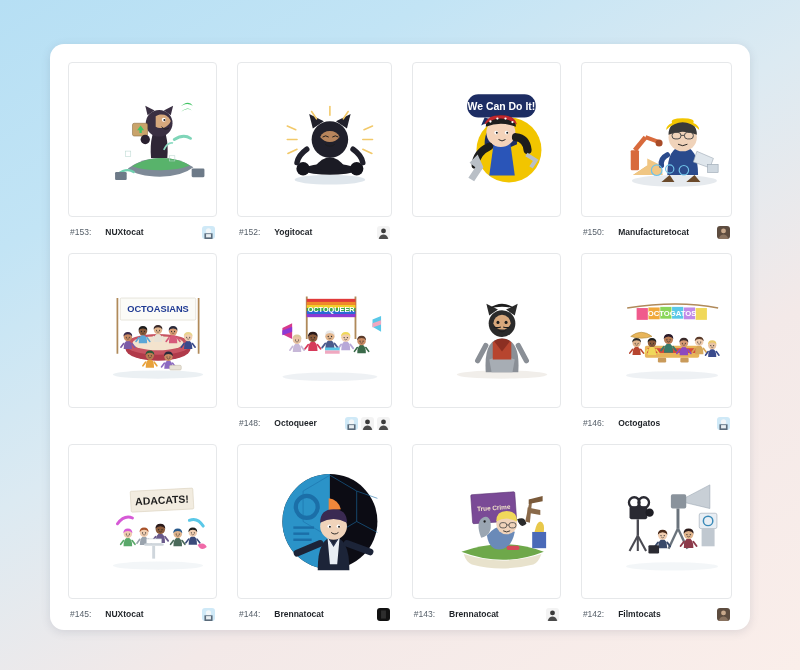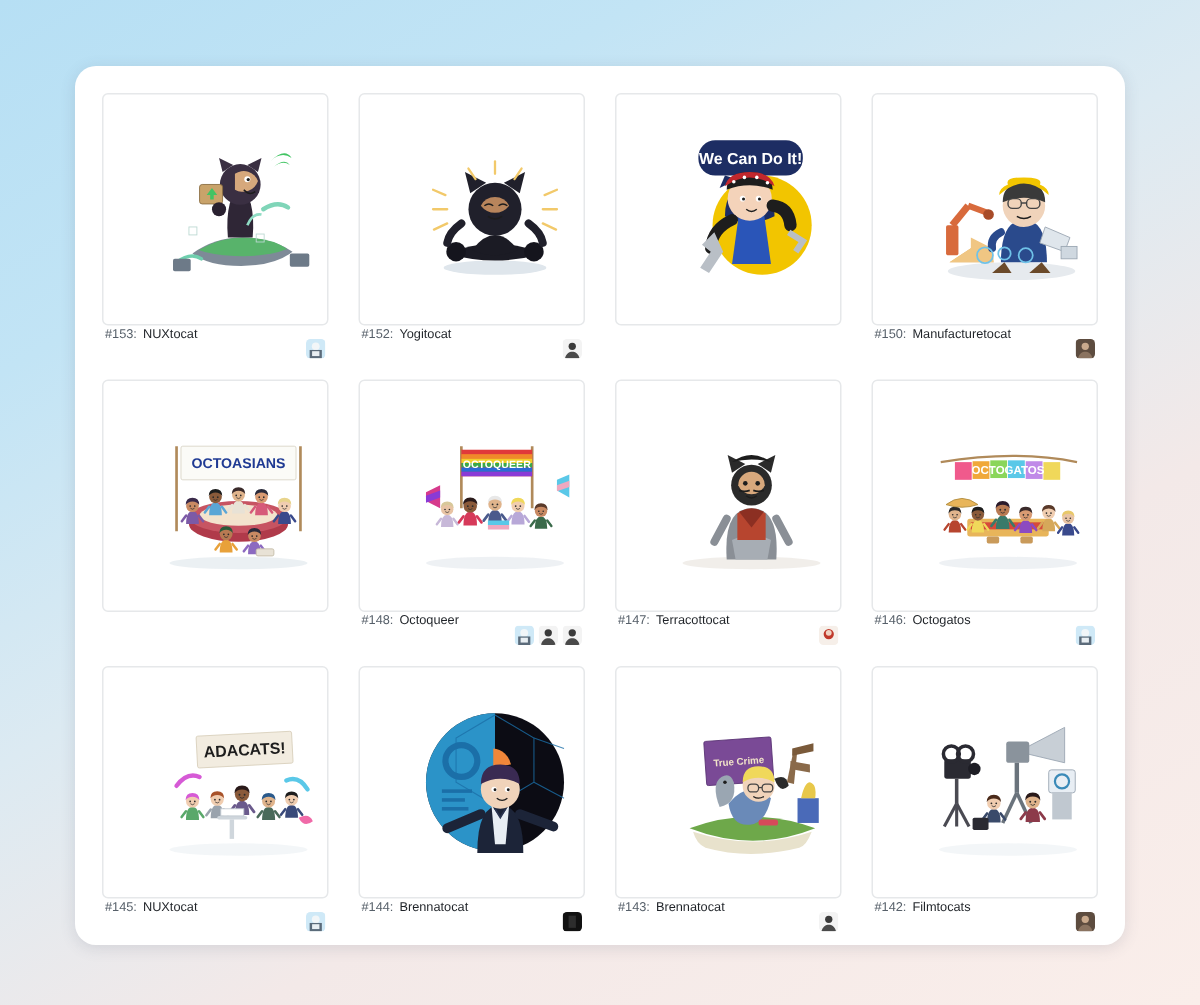--- a/index.html
+++ b/index.html
@@ -20,26 +20,26 @@
   .grid { display:grid; grid-template-columns:repeat(4,1fr); gap:0 8px; }
   .card { padding:6px 6px 0 6px; }
   .thumb {
     width:100%; height:155px;
     border:1px solid #e6e8ea; border-radius:4px;
     background:#fff; overflow:hidden;
     display:flex; align-items:flex-end; justify-content:center;padding-left:31px;
   }
   .thumb svg { width:100%; height:100%; display:block; }
   .meta {
-    display:flex; gap:4px;
+    display:flex; align-items:center; gap:14px;
     height:30px; padding:0 2px;
     font-size:8.5px; color:#24292f; white-space:nowrap;
   }
   .num { color:#57606a; font-weight:400; }
-  .nm { font-weight:400; color:#1f2328; }
+  .nm { font-weight:700; color:#1f2328; }
   .spacer { flex:1 1 auto; }
   .avs { display:flex; gap:3px; align-items:center; }
   .av { width:13px; height:13px; border-radius:3px; overflow:hidden; flex:none; display:block; }
   .av svg { width:100%; height:100%; display:block; }
 </style>
 </head>
 <body>
 
 <div id="gallery-panel">
   <div class="grid" id="grid">
@@ -420,34 +420,20 @@
             <circle cx="93" cy="86" r="2.6" fill="#1d1d1d"></circle>
             <circle cx="107" cy="86" r="2.6" fill="#1d1d1d"></circle>
             <path d="M86 94 q6 2 12 0" stroke="#1d1d1d" stroke-width="2" fill="none"></path>
             <path d="M102 94 q6 2 12 0" stroke="#1d1d1d" stroke-width="2" fill="none"></path>
             <path d="M94 100 q6 5 12 0" stroke="#1d1d1d" stroke-width="1.6" fill="none"></path>
             <path d="M72 126 l-14 26" stroke="#8a8f96" stroke-width="9" fill="none" stroke-linecap="round"></path>
             <path d="M128 126 l14 26" stroke="#8a8f96" stroke-width="9" fill="none" stroke-linecap="round"></path>
             <path d="M78 62 q22 -16 44 0 q-22 -6 -44 0z" fill="#1d1d1d"></path>
           </svg>
         </div>
-        <div class="meta">
-          <span class="num">#147:</span>
-          <span class="nm">Terracottocat</span>
-          <span class="spacer"></span>
-          <span class="avs">
-            <span class="av">
-              <svg viewBox="0 0 16 16">
-                <rect width="16" height="16" fill="#f6efe9"></rect>
-                <circle cx="8" cy="7" r="4.2" fill="#c0392b"></circle>
-                <circle cx="8" cy="6" r="2.4" fill="#f0d3c3"></circle>
-              </svg>
-            </span>
-          </span>
-        </div>
       </div>
       <div class="card">
         <div class="thumb">
           <svg viewBox="0 0 200 200">
             <rect width="200" height="200" fill="#fff"></rect>
             <ellipse cx="100" cy="176" rx="78" ry="7" fill="#cfd8e0" opacity=".35"></ellipse>
             <path d="M24 62 q86 -14 154 0" stroke="#b08a5a" stroke-width="2.5" fill="none"></path>
             <g>
               <rect x="40" y="62" width="19" height="20" fill="#f05a8c"></rect>
               <rect x="60" y="61" width="19" height="20" fill="#f0a83a"></rect>

